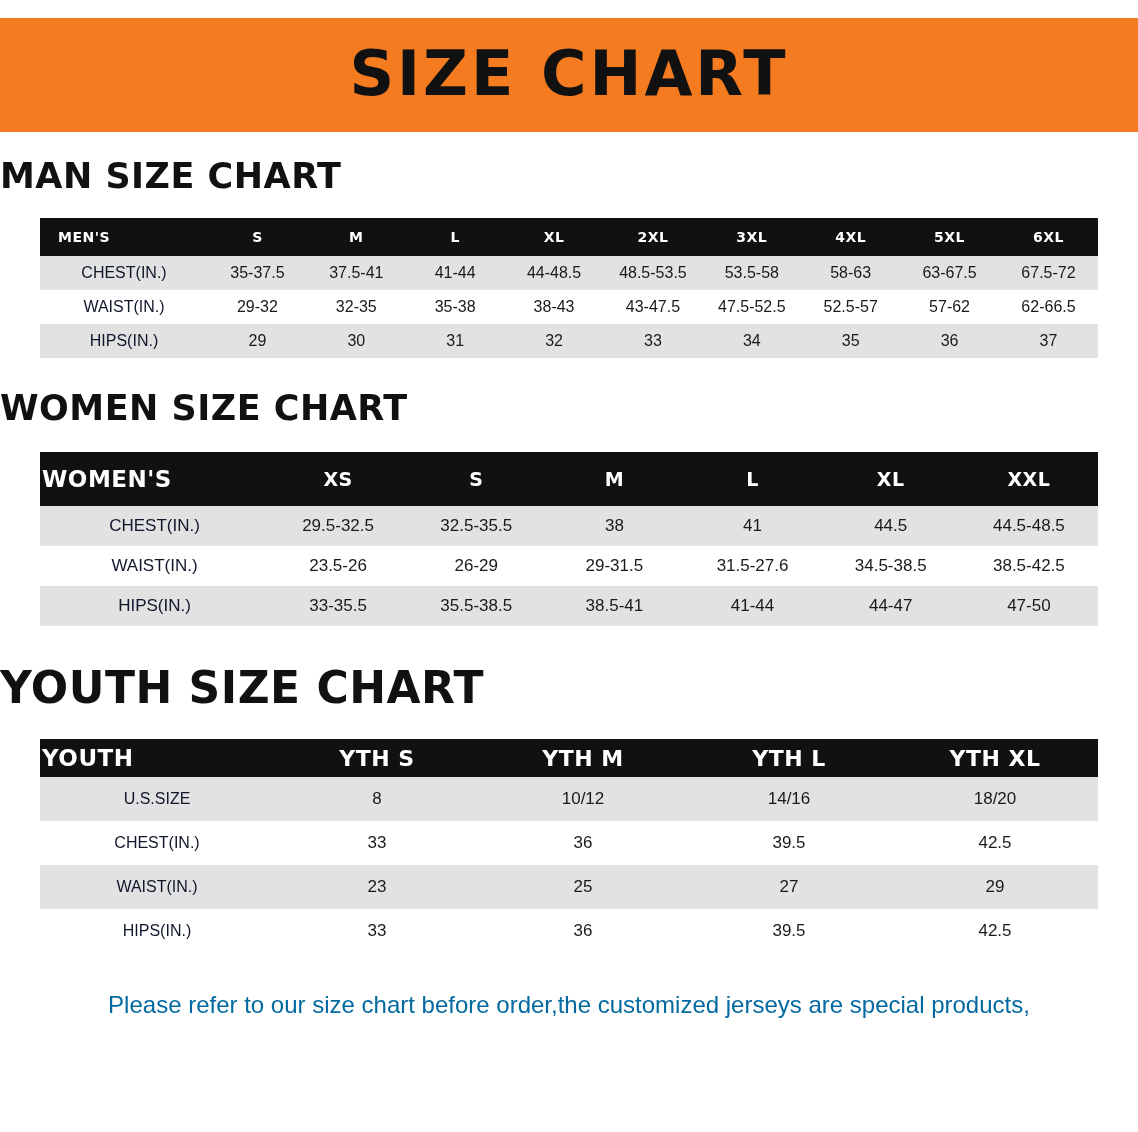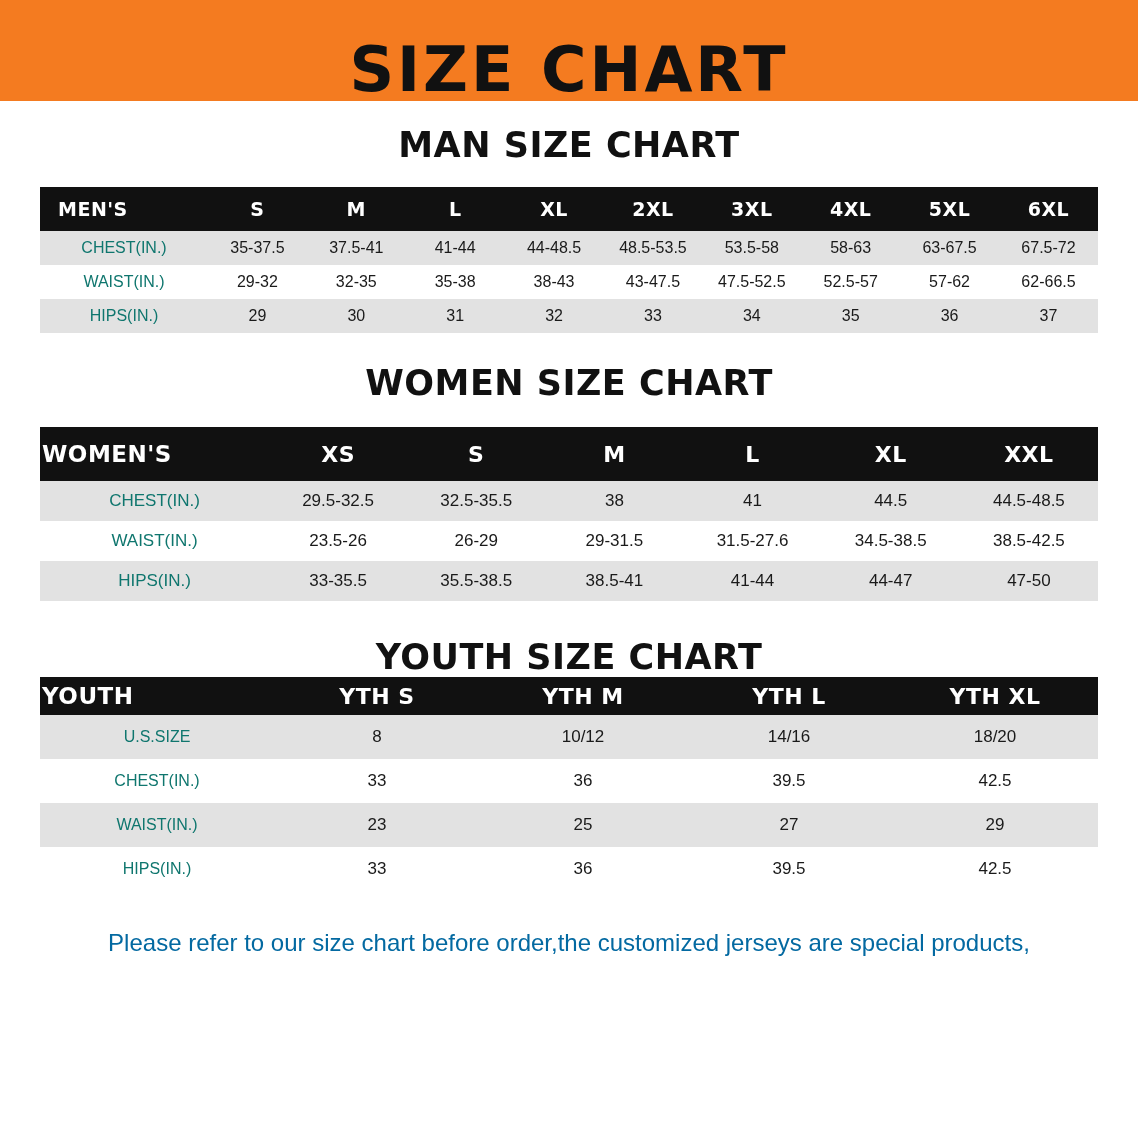--- a/index.html
+++ b/index.html
@@ -18,48 +18,48 @@
   .page {
     width: 1138px;
     height: 1132px;
     position: relative;
     background: #ffffff;
   }
 
   
   .banner {
     width: 100%;
-    height: 101px;
+    height: 114px;
     background: #f47b20;
     display: flex;
-    align-items: flex-end;
+    align-items: center;
     justify-content: center;
     box-sizing: border-box;
+    margin-top: 18px;
   }
   .banner-title {
     font-family: "DejaVu Sans", sans-serif;
     font-weight: bold;
     font-size: 62px;
     letter-spacing: 3px;
     color: #111111;
     line-height: 1;
     margin-top: -2px;
   }
 
   
   .section-title {
-    text-align: center;
     font-family: "DejaVu Sans", sans-serif;
     font-weight: bold;
     color: #111111;
     letter-spacing: 0.5px;
   }
   .title-man    { font-size: 35px; margin-top: 24px; margin-bottom: 22px; }
   .title-women  { font-size: 35px; margin-top: 30px; margin-bottom: 24px; }
-  .title-youth  { font-size: 35px; margin-top: 36px; }
+  .title-youth  { font-size: 44px; margin-top: 36px; margin-bottom: 26px; }
 
   
   .table-wrap {
     margin: 0 40px;
   }
   table {
     width: 1058px;
     border-collapse: collapse;
     table-layout: fixed;
   }
@@ -81,35 +81,35 @@
   tbody td {
     text-align: center;
     padding: 7px 2px;
     font-size: 16.5px;
     color: #1a1a1a;
     font-family: "Liberation Sans", sans-serif;
   }
   tbody td.rowlabel {
     text-align: center;
     font-size: 16.5px;
-    color: #0f766e;
+    color: #0f172a;
   }
   tbody tr.shade td { background: #e2e2e2; }
   tbody tr.plain td { background: #ffffff; }
 
   
   #men-table th.rowhead { width: 148px; }
   #men-table tbody td.rowlabel { width: 148px; }
-  #men-table thead th { font-size: 19px; }
+  #men-table thead th { font-size: 14px; }
   #men-table tbody td { font-size: 16px; padding: 8px 1px; }
 
   
   #women-table th.rowhead { width: 225px; font-size: 23px; }
   #women-table tbody td.rowlabel { width: 225px; font-size: 17px; }
-  #women-table thead th { font-size: 22px; padding: 14px 2px; }
+  #women-table thead th { font-size: 19px; padding: 14px 2px; }
   #women-table tbody td { font-size: 17px; padding: 10px 2px; }
 
   
   #youth-table th.rowhead { width: 230px; font-size: 23px; }
   #youth-table tbody td.rowlabel { width: 230px; font-size: 16px; }
   #youth-table thead th { font-size: 22px; padding: 6px 2px; }
   #youth-table tbody td { font-size: 17px; padding: 12px 2px; }
   #youth-table tbody tr.plain td { background: #ffffff; }
 
   

